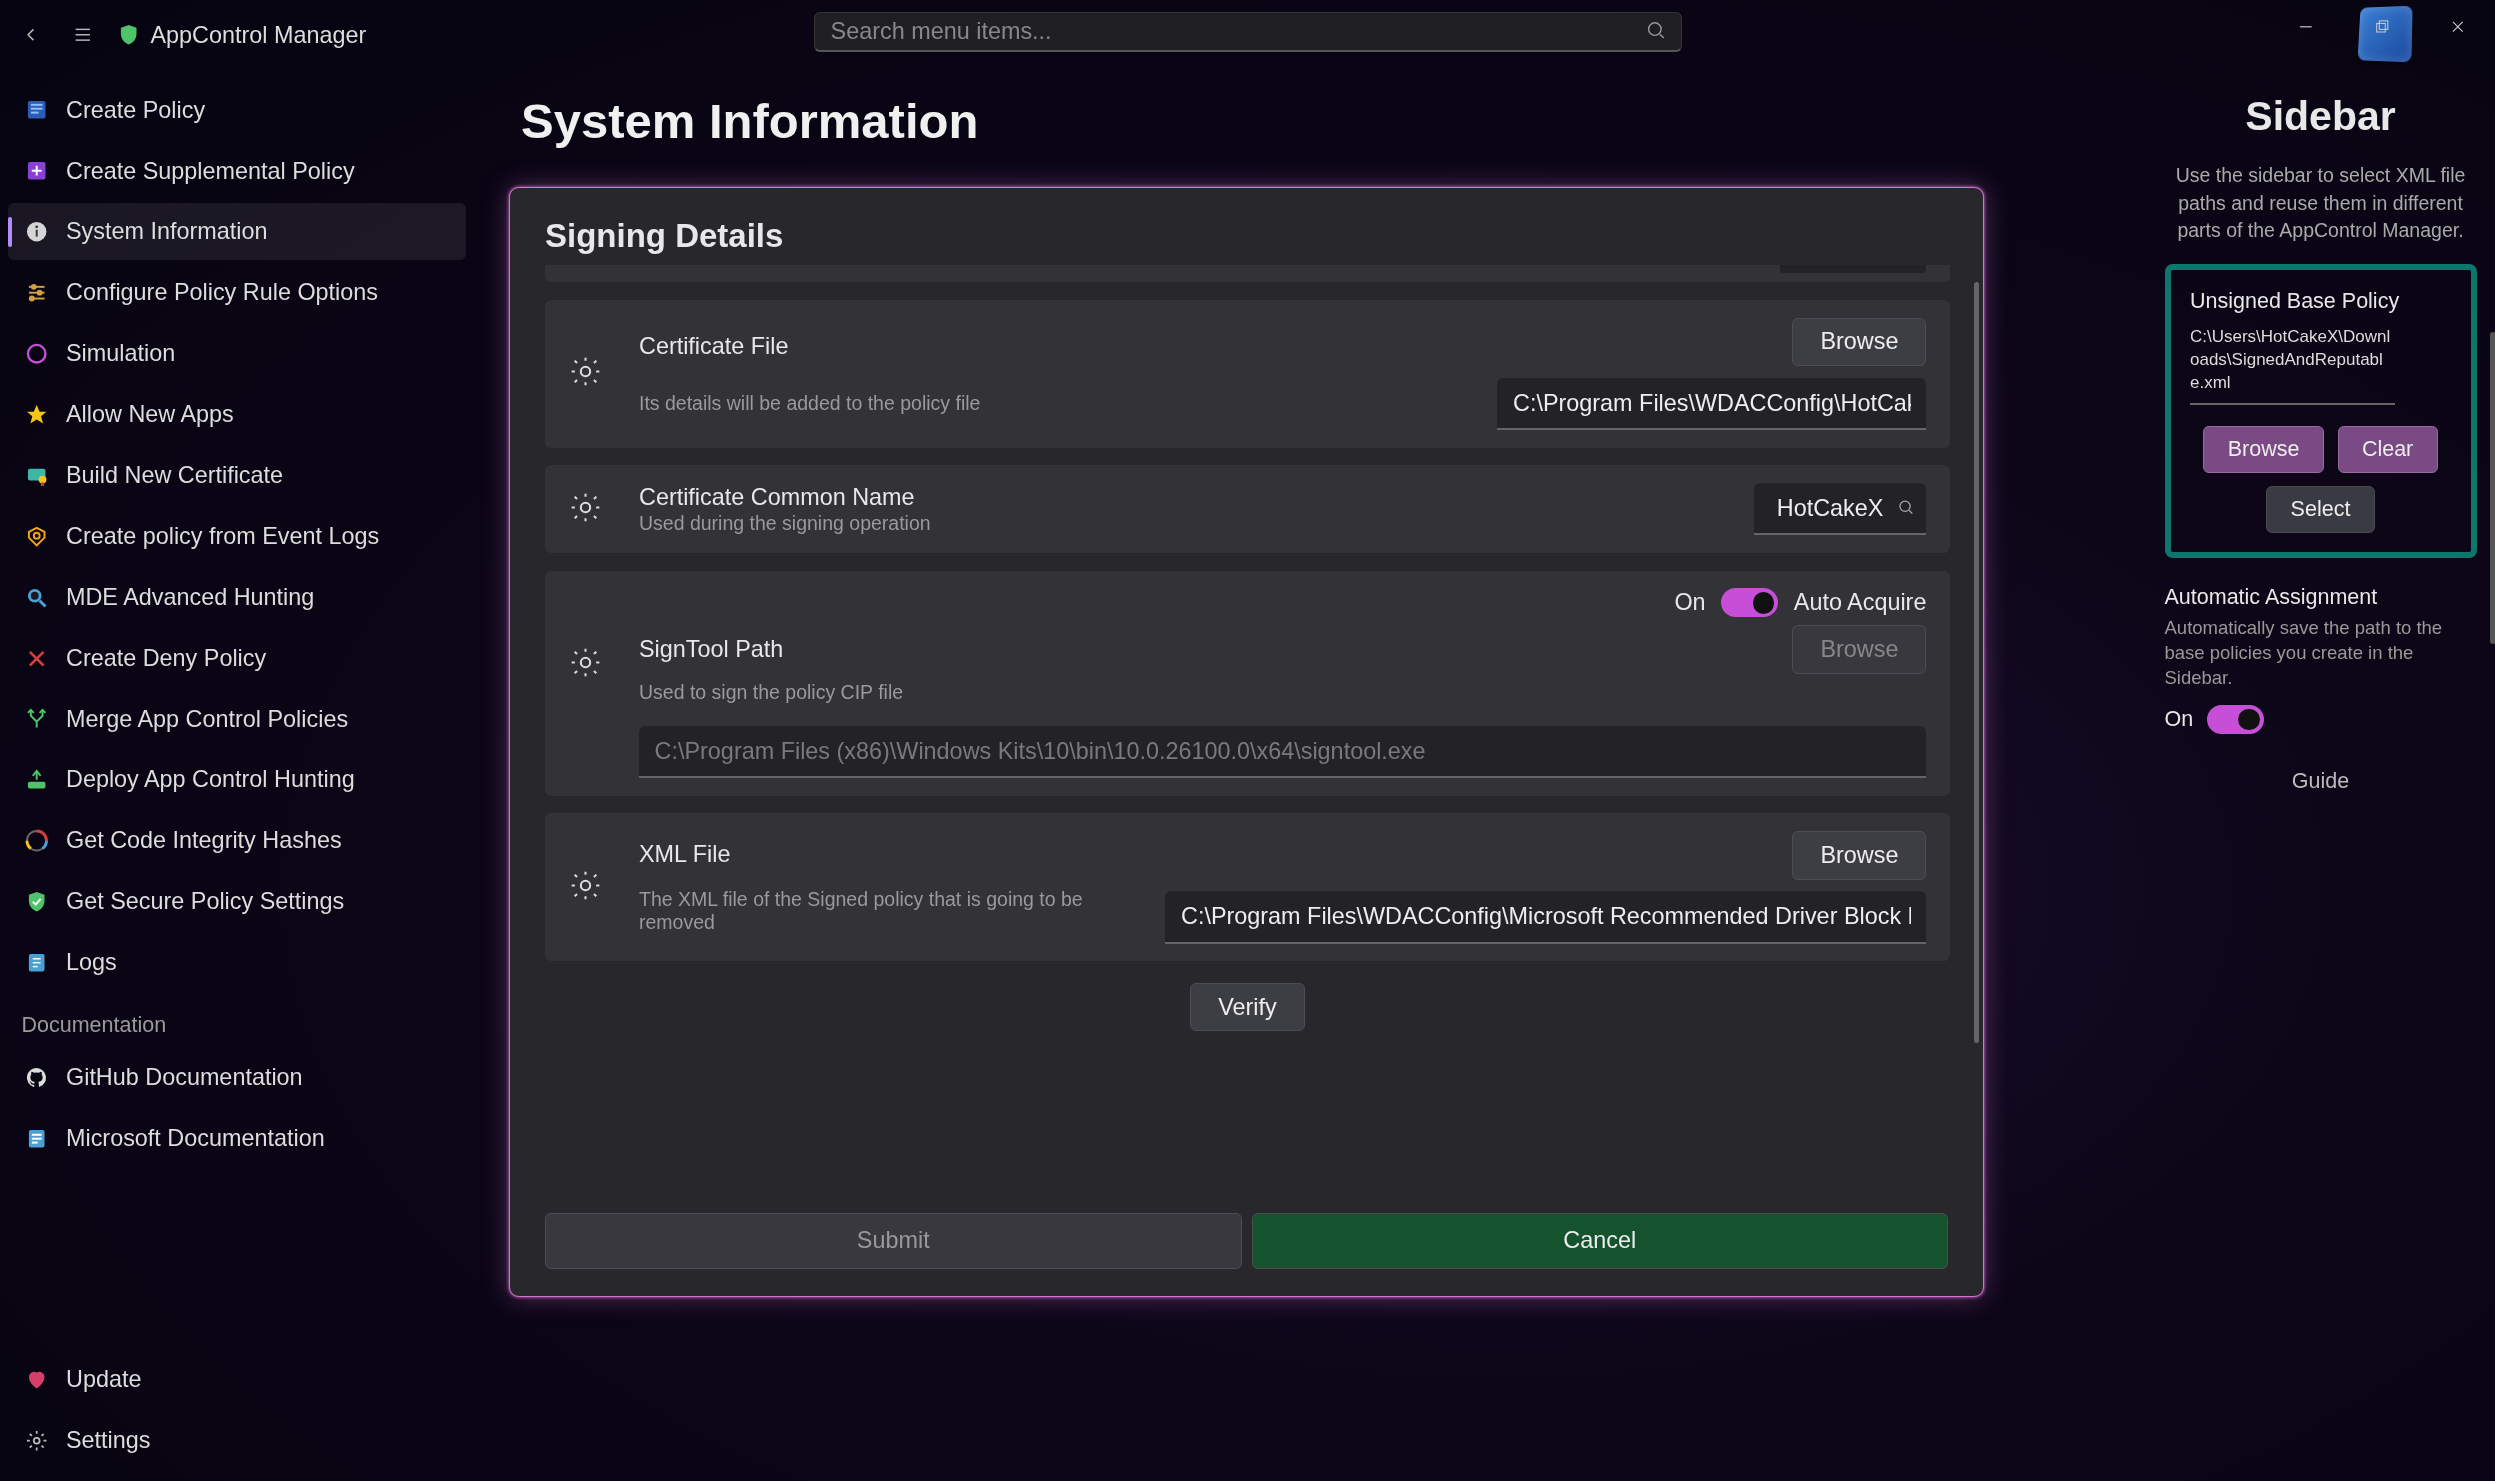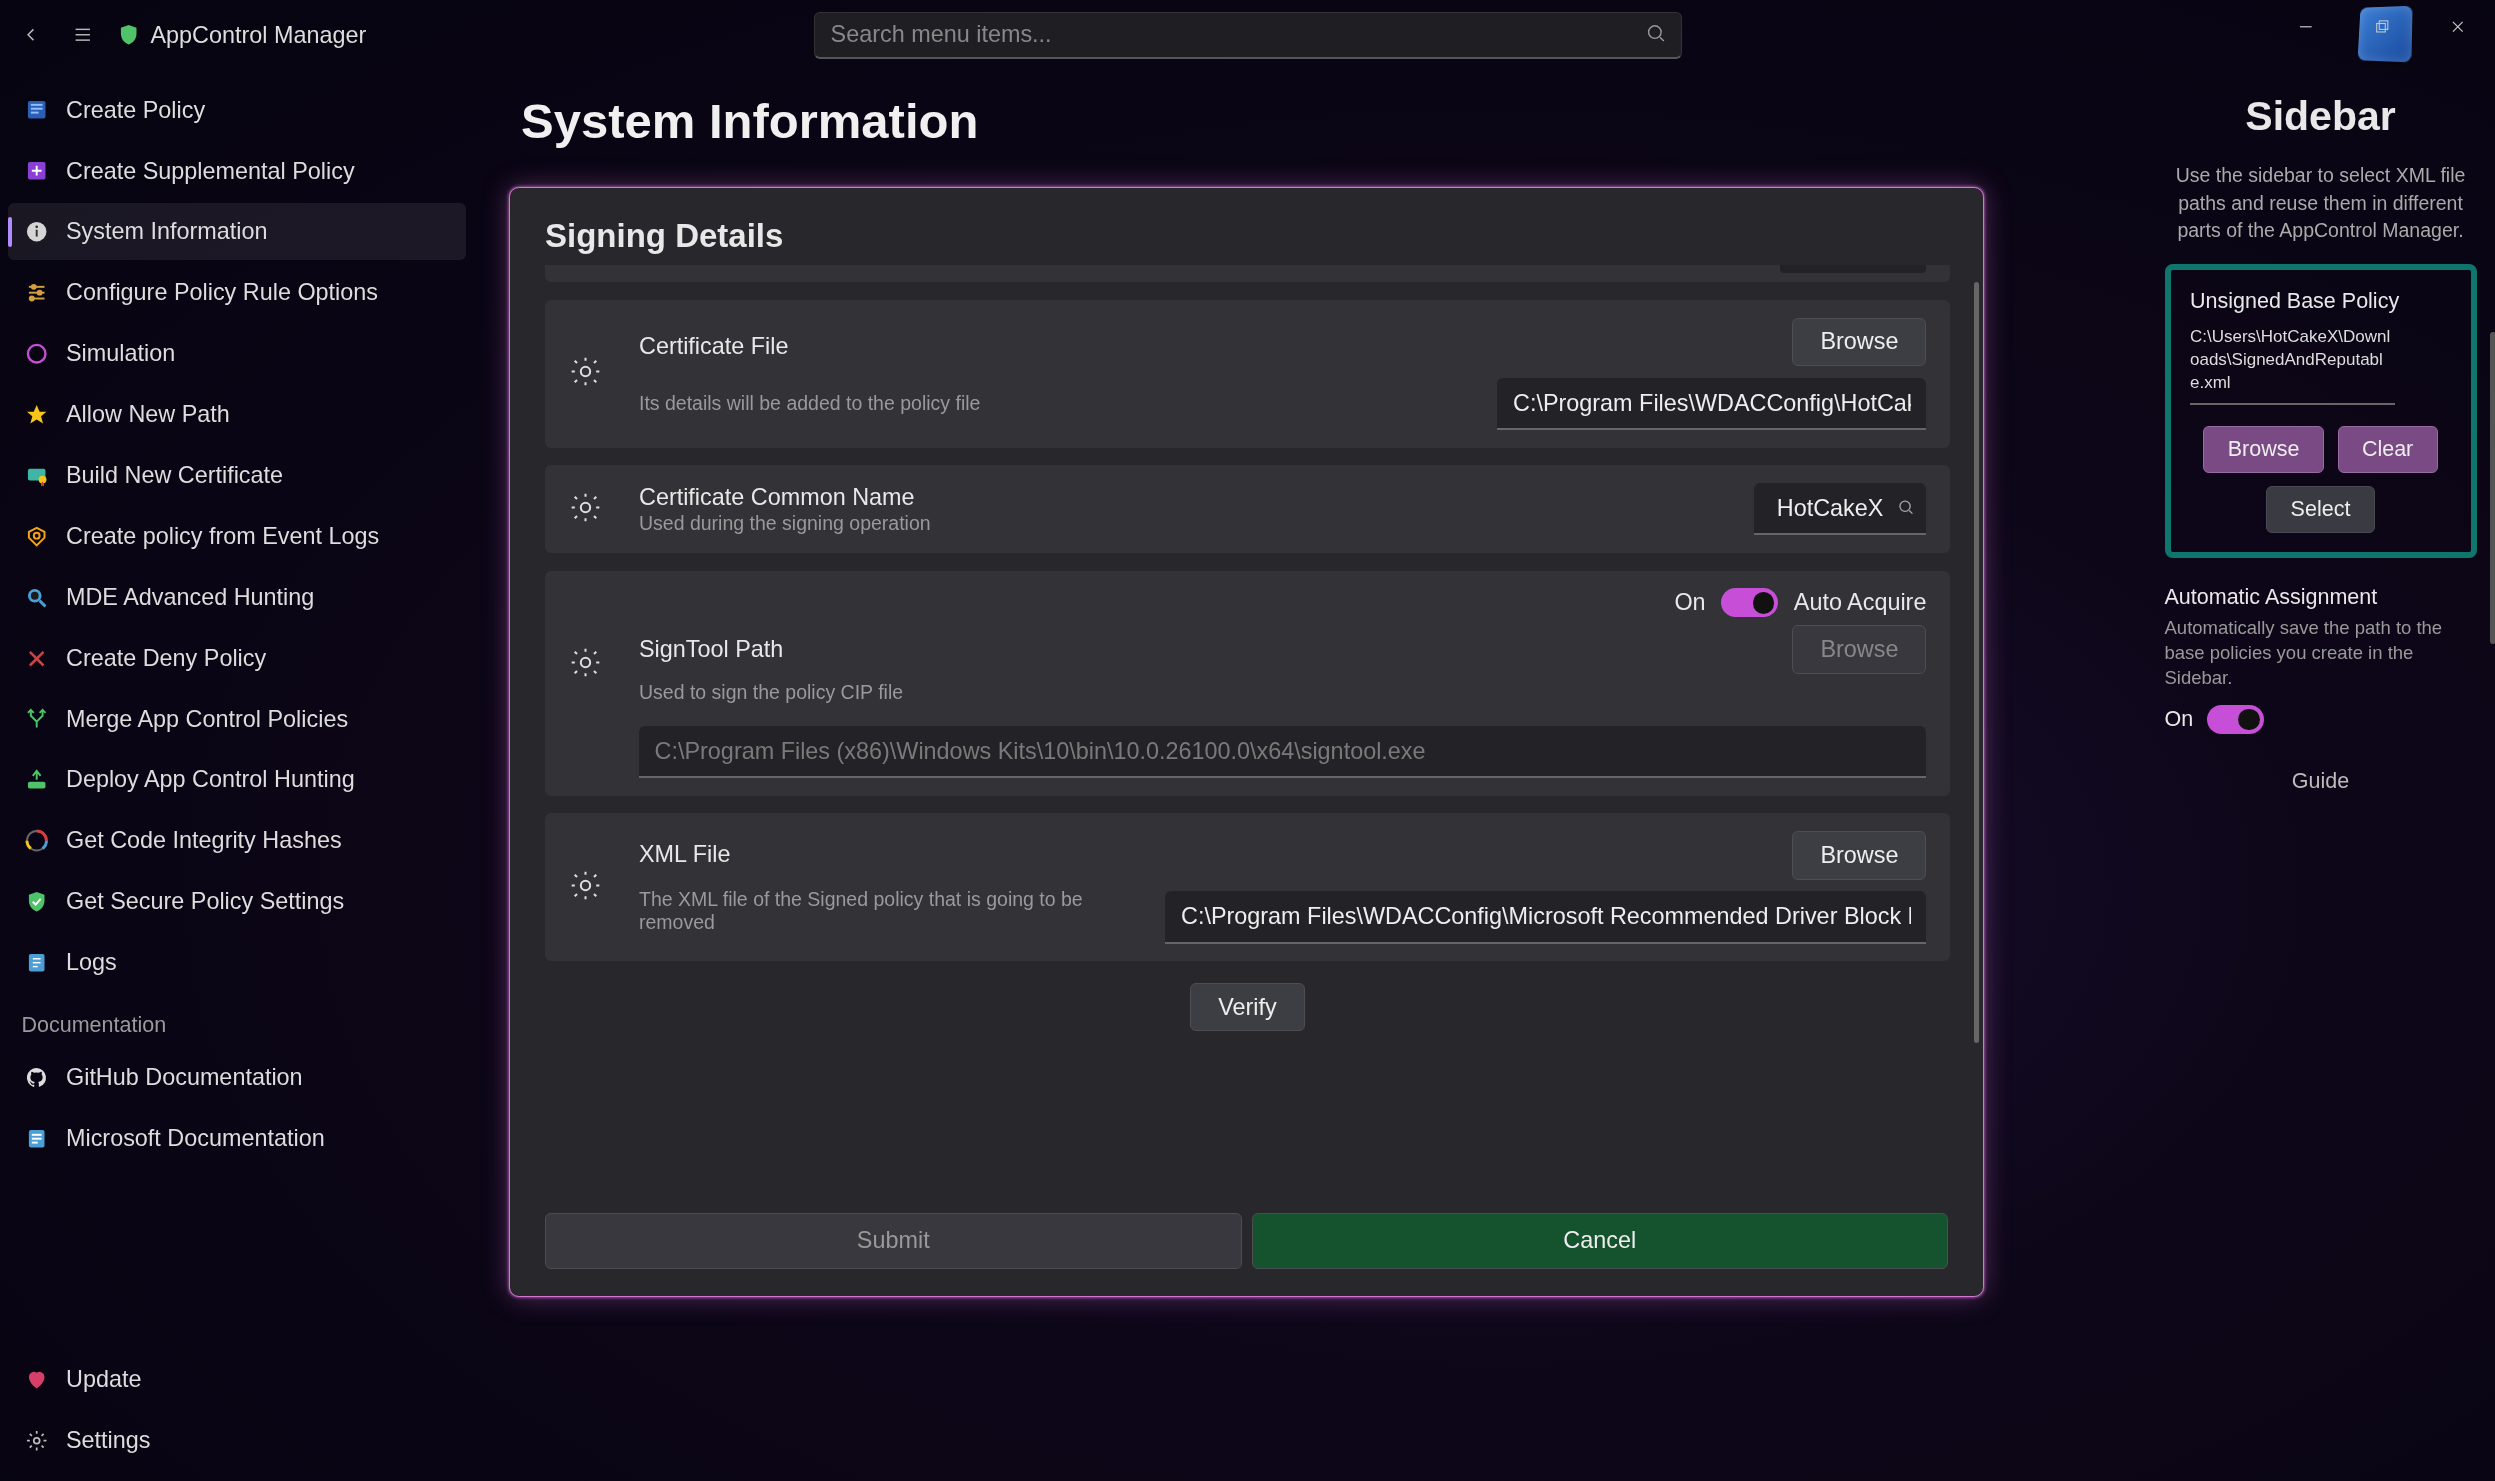--- a/index.html
+++ b/index.html
@@ -33,21 +33,21 @@
   width: 23.4px; height: 23.4px;
 }
 .search-wrap {
   position: absolute;
   left: 50%; transform: translateX(-50%);
   top: 11.7px;
   width: 868px;
 }
 .search-box {
   width: 100%;
-  height: 47px;
+  height: 40px;
   background: #1f1f23;
   border: 1px solid #333;
   border-bottom: 2px solid #555;
   border-radius: 5.9px;
   padding: 0 47px 0 15.6px;
   color: #ddd;
   font-size: 23.4px;
 }
 .search-box::placeholder { color: #888; }
 .search-icon {
@@ -424,21 +424,21 @@
           </svg>
       </span>
       <span>Simulation</span>
     </div>
     <div class="nav-item">
       <span class="nav-ico">
         <svg width="23.4" height="23.4" viewBox="0 0 24 24" fill="#f5c518">
             <polygon points="12,2 15,9 22,9 16.5,13.5 18.5,21 12,17 5.5,21 7.5,13.5 2,9 9,9"></polygon>
           </svg>
       </span>
-      <span>Allow New Path</span>
+      <span>Allow New Apps</span>
     </div>
     <div class="nav-item">
       <span class="nav-ico">
         <svg width="23.4" height="23.4" viewBox="0 0 24 24">
             <rect x="3" y="5" width="18" height="12" rx="2" fill="#3fb5a5"></rect>
             <circle cx="18" cy="16" r="4" fill="#f5c518"></circle>
             <path d="M16.5 20l1.5-2 1.5 2v3l-1.5-1-1.5 1z" fill="#d53f3f"></path>
           </svg>
       </span>
       <span>Build New Certificate</span>

